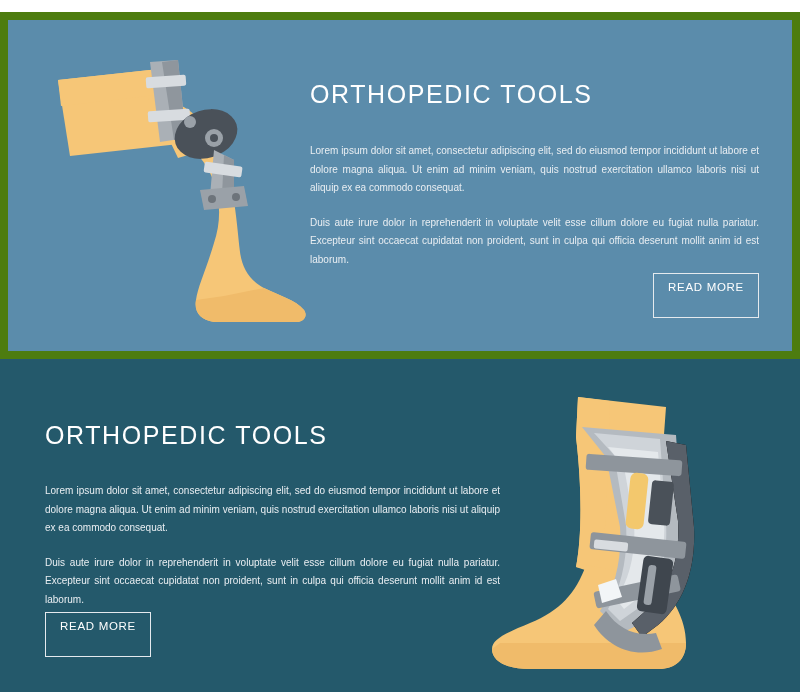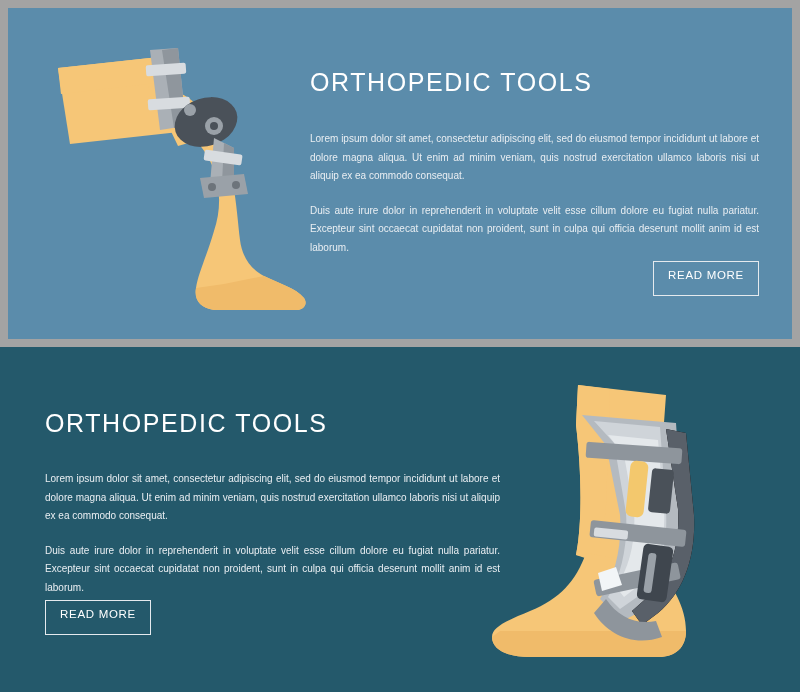--- a/index.html
+++ b/index.html
@@ -10,21 +10,22 @@
   body {
     width: 800px;
     height: 692px;
     font-family: "Liberation Sans", sans-serif;
     overflow: hidden;
   }
   .page {
     position: relative;
     width: 800px;
     height: 596px;
-    background: #a3a3a3;
+    background: #4d7c0f;
+    margin-top: 12px;
   }
 
   
   .banner-top {
     position: absolute;
     left: 8px;
     top: 8px;
     width: 784px;
     height: 331px;
     background: #5b8cab;
@@ -58,21 +59,21 @@
   }
   .paragraph + .paragraph {
     margin-top: 16px;
   }
   .read-more {
     display: inline-block;
     border: 1px solid #e5eaee;
     color: #ffffff;
     font-size: 11.5px;
     letter-spacing: 0.7px;
-    padding: 8px 14px 13px 14px;
+    padding: 8px 14px 23px 14px;
     background: transparent;
     line-height: 1;
     cursor: pointer;
   }
 
   
   .top-text {
     position: absolute;
     left: 302px;
     top: 60px;

